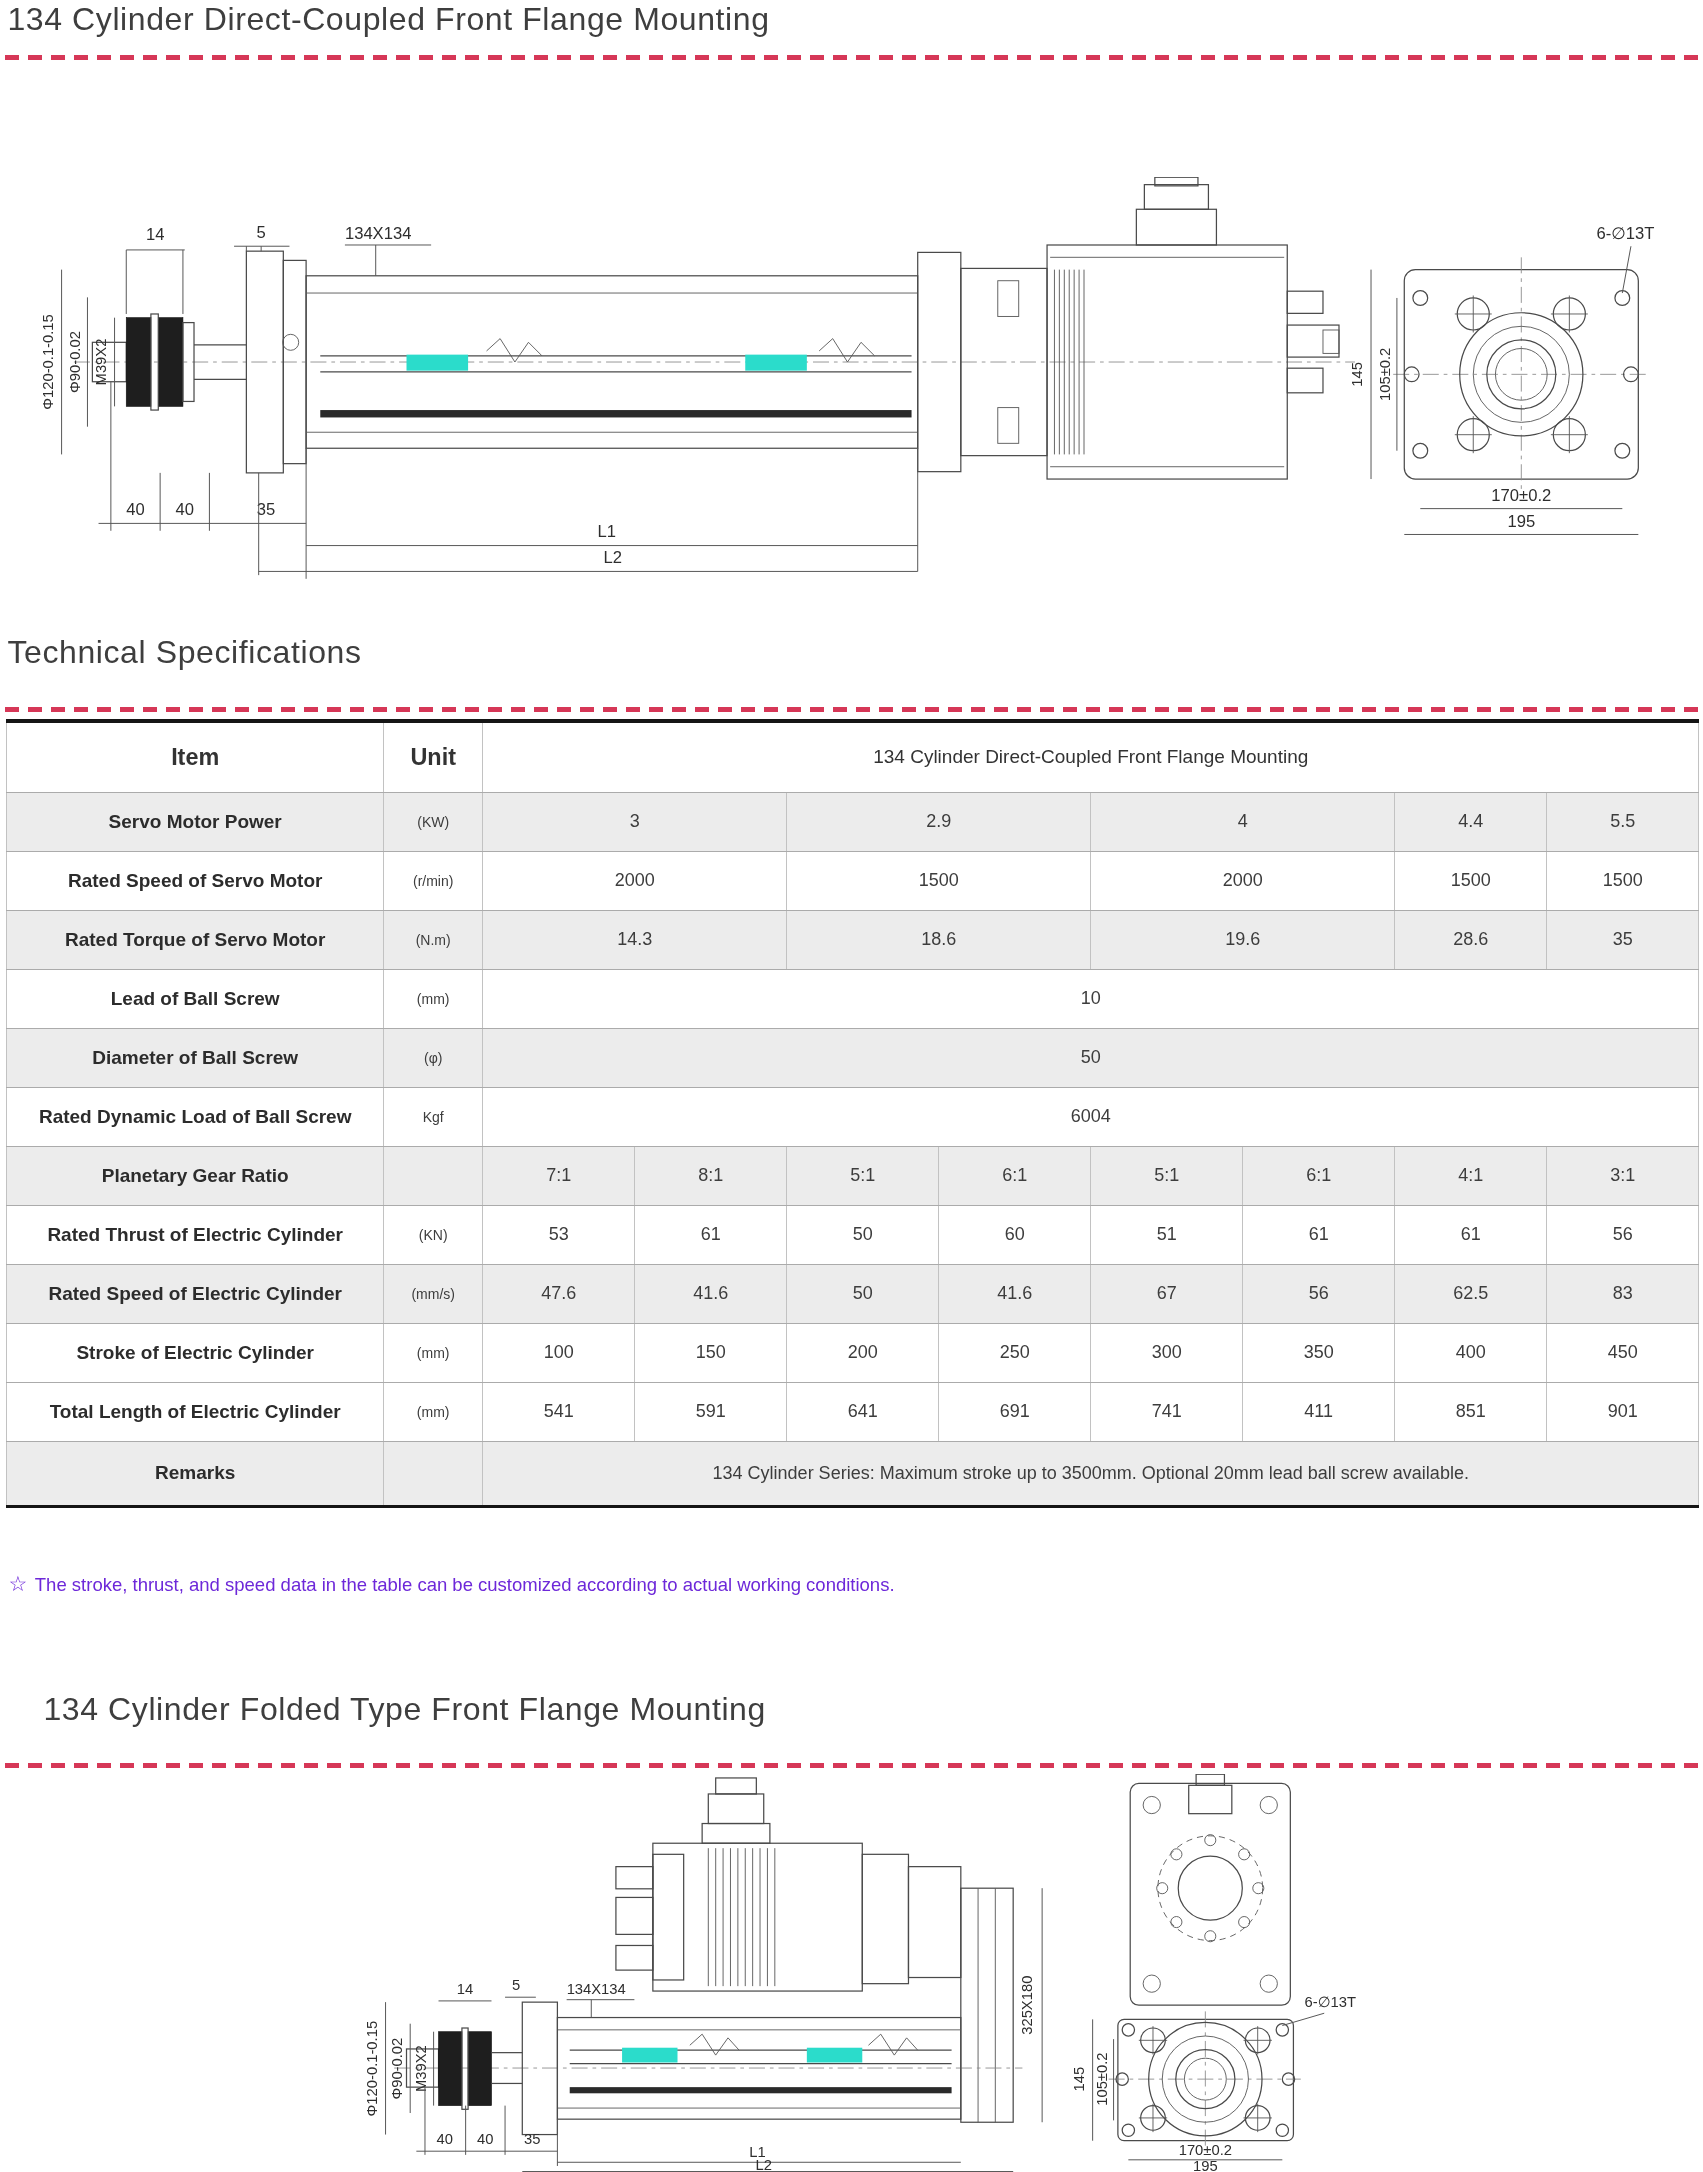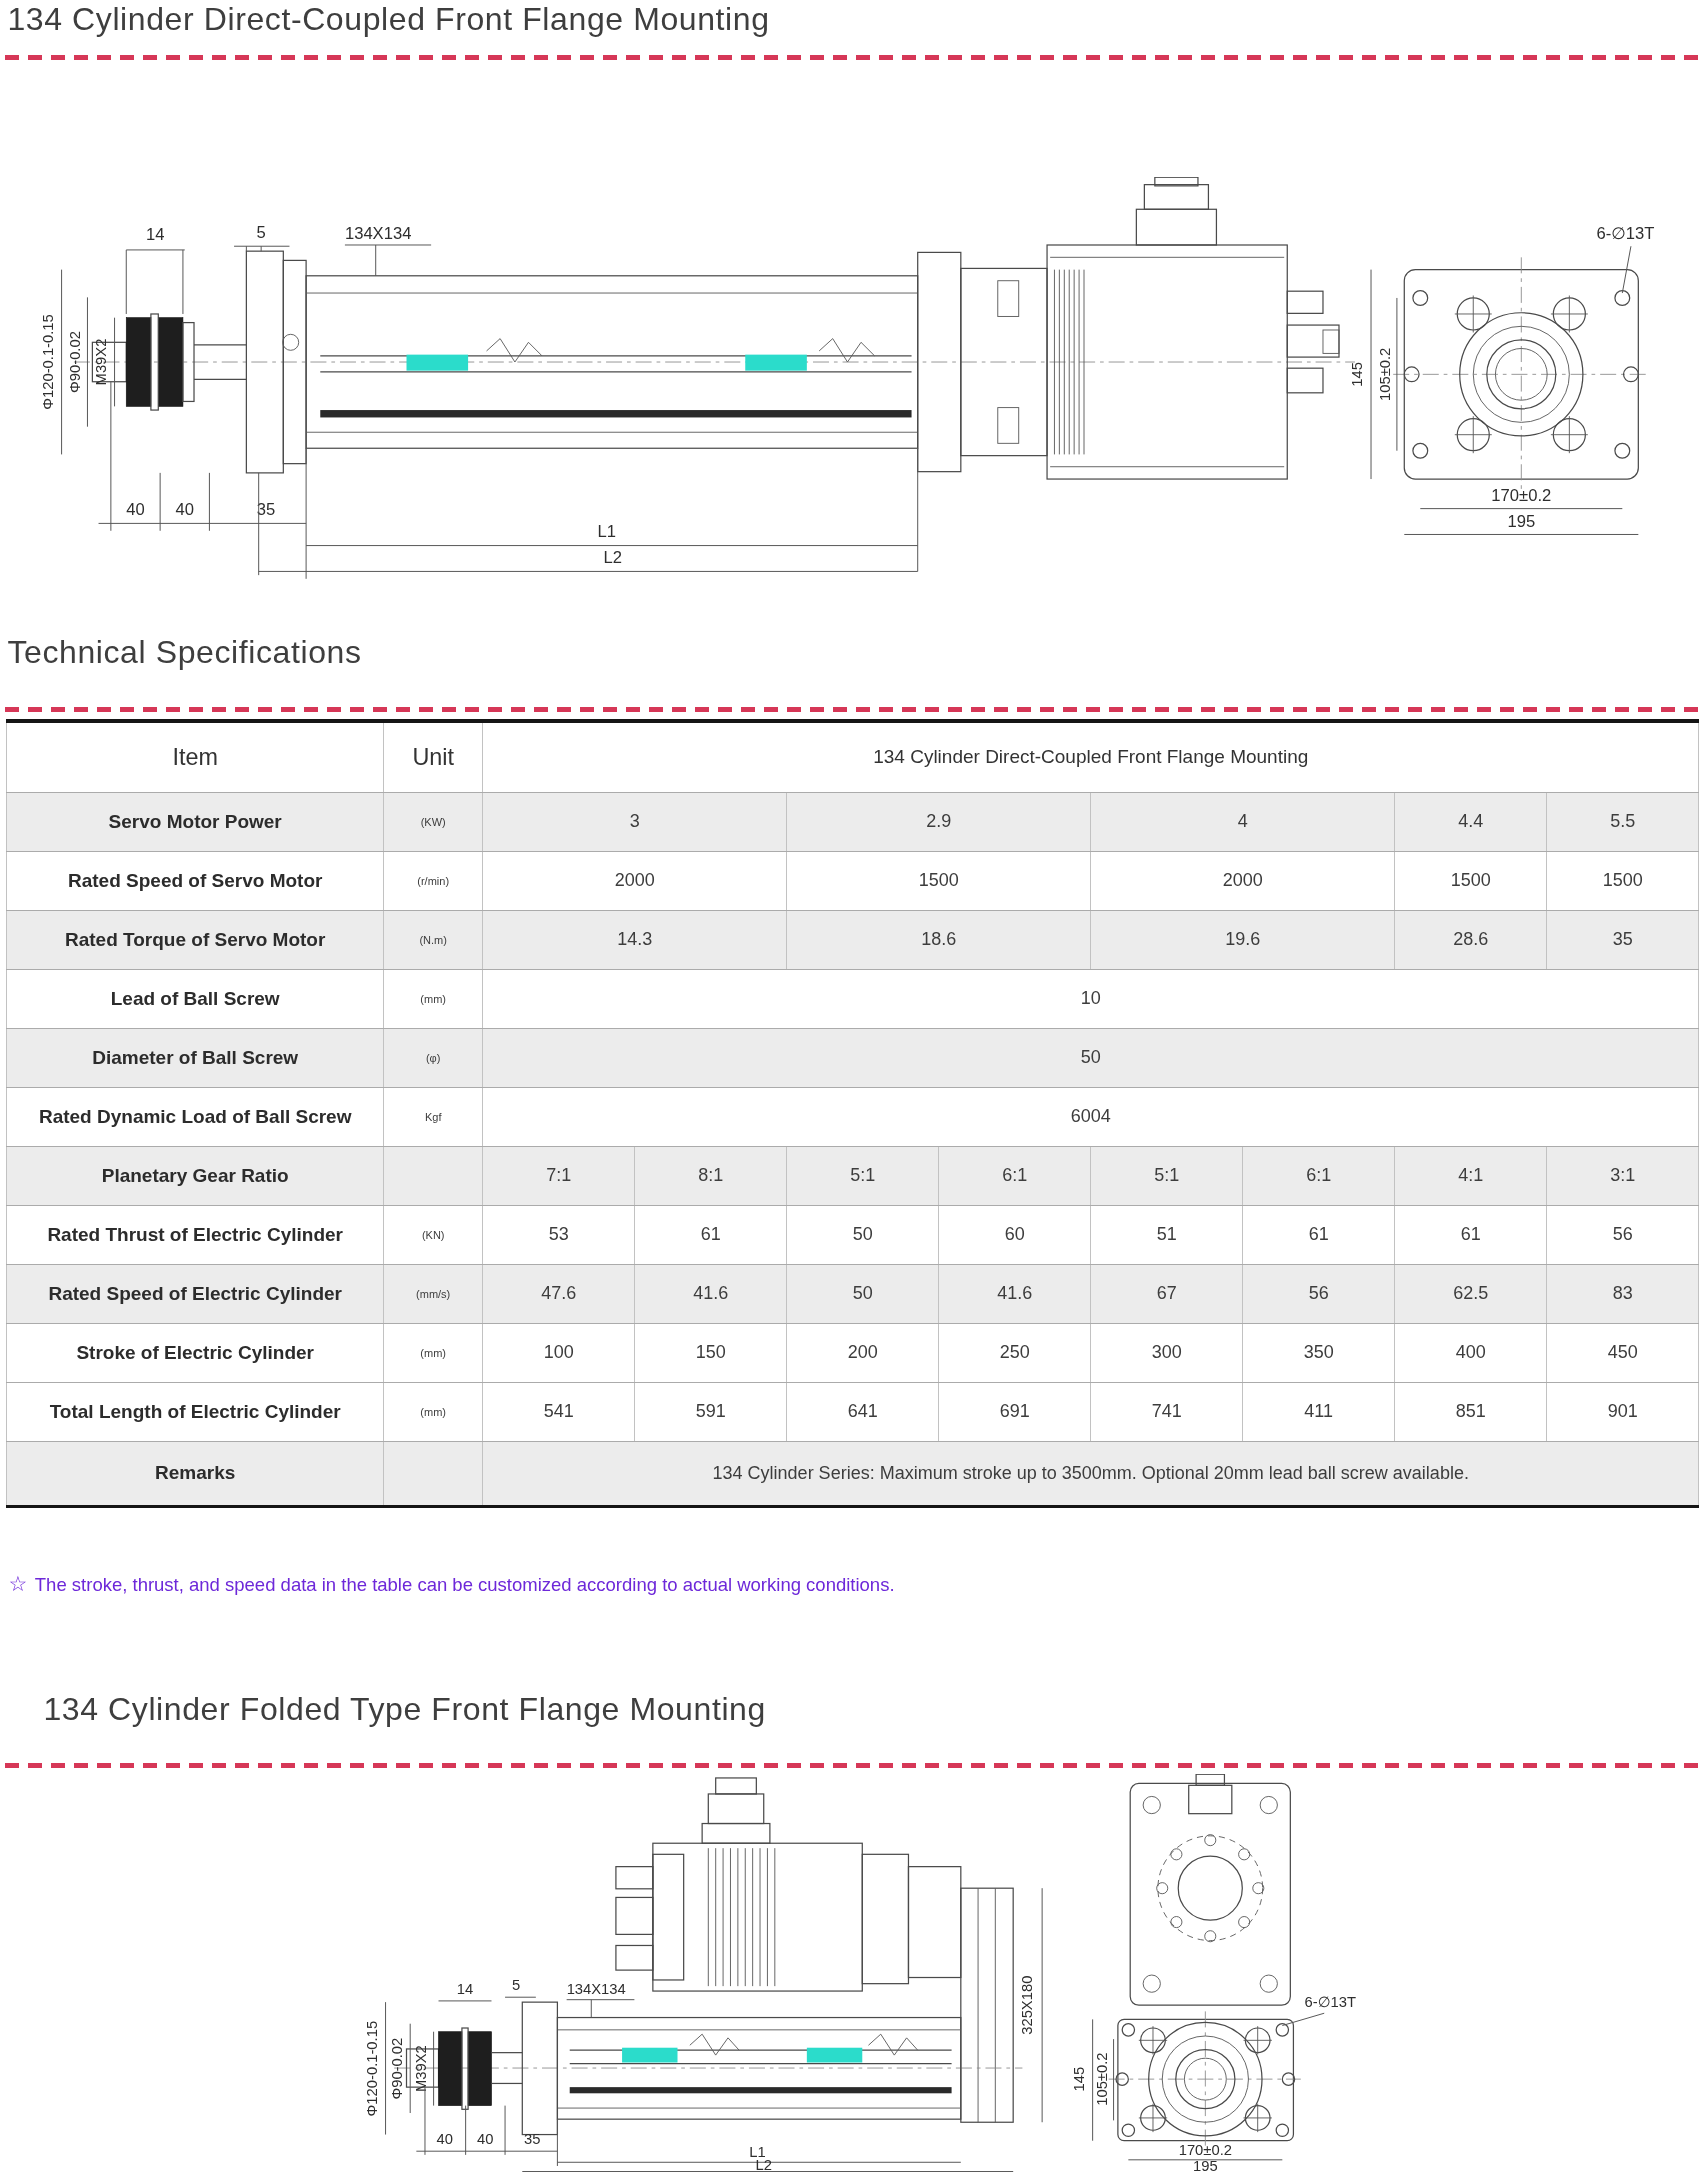--- a/index.html
+++ b/index.html
@@ -28,22 +28,22 @@
     border-top:1.8px solid #ababab;border-bottom:1.8px solid #ababab;
     text-align:center;vertical-align:middle;padding:0 3.7px;
     font-size:18px;color:#3d3d3d;overflow:hidden;
   }
   #spec-table tr{height:59px;}
   #spec-table tr.head{height:71px;}
   #spec-table tr.tall{height:65px;}
   #spec-table tr.shaded{background:#ececec;}
   #spec-table .c-item{font-weight:bold;font-size:19px;color:#2c2c2c;}
   #spec-table tr.head .c-item,
-  #spec-table tr.head .c-unit{font-weight:400;font-size:23.4px;color:#333;}
-  #spec-table .c-unit{font-size:11px;}
+  #spec-table tr.head .c-unit{font-weight:700;font-size:23.4px;color:#333;}
+  #spec-table .c-unit{font-size:14px;}
   #spec-table .series{font-size:19px;color:#333;}
   #spec-table .remarks{font-size:18px;}
   #note-line{
     position:absolute;top:1572px;left:8.6px;font-size:18.5px;color:#6d28d9;
     white-space:nowrap;
   }
   #note-line .star{font-size:21px;margin-right:7.4px;}
   svg text{fill:#2e2e2e;font-family:"Liberation Sans", sans-serif;}
   .dimtxt{font-size:27px;}
   .dimtxt-s{font-size:24px;}

